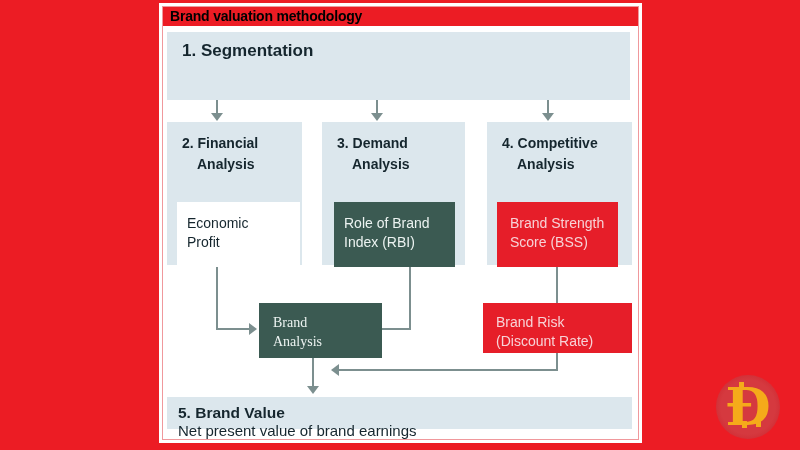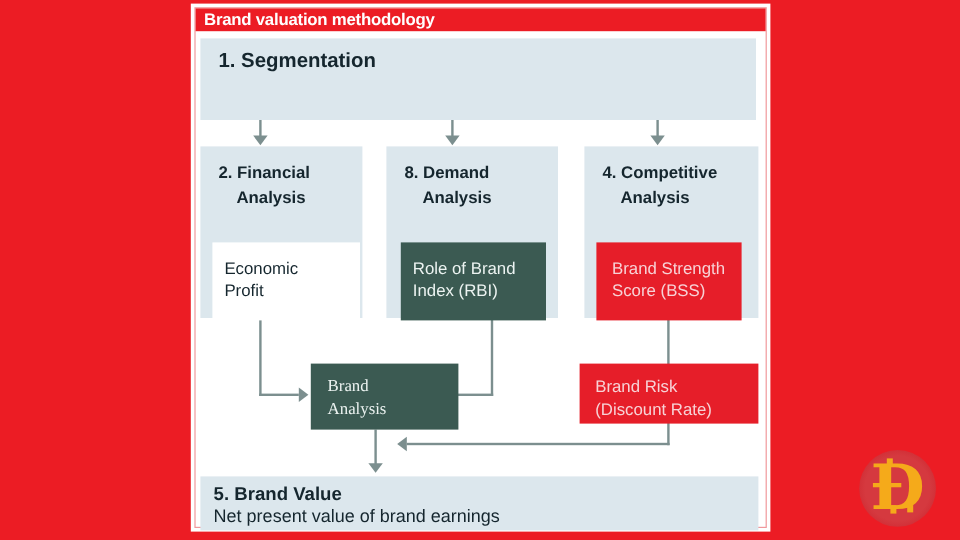--- a/index.html
+++ b/index.html
@@ -3,21 +3,21 @@
 <meta charset="utf-8">
 <style>
   html,body{margin:0;padding:0;}
   body{width:800px;height:450px;overflow:hidden;font-family:"Liberation Sans",sans-serif;}
   .stage{position:relative;width:800px;height:450px;background:#EC1C24;}
   .abs{position:absolute;box-sizing:border-box;}
 
   
   .panel{left:159px;top:3px;width:483px;height:440px;background:#FFFFFF;}
   .frame{left:162px;top:6px;width:477px;height:434px;border:1px solid #F0989C;background:transparent;}
-  .titlebar{left:163px;top:7px;width:475px;height:19px;background:#EC1C24;color:#ffffff;
+  .titlebar{left:163px;top:7px;width:475px;height:19px;background:#EC1C24;color:#000000;
             font-weight:bold;font-size:14px;line-height:19px;padding-left:7px;letter-spacing:-0.2px;}
 
   
   .bluebox{background:#DCE7ED;color:#15262E;}
   .seg{left:167px;top:32px;width:463px;height:68px;font-size:17px;font-weight:bold;padding:9px 0 0 15px;}
   .col{top:122px;height:143px;}
   .col1{left:167px;width:135px;}
   .col2{left:322px;width:143px;}
   .col3{left:487px;width:145px;}
   .heading{font-weight:bold;font-size:14px;line-height:21px;padding:11px 8px 0 15px;}
@@ -28,21 +28,21 @@
   .inner-white{background:#FFFFFF;color:#15262E;}
   .inner-teal{background:#3B5A52;color:#ECF3F1;}
   .inner-red{background:#E61E29;color:#F7D2D6;}
   .ic1{left:177px;width:123px;}
   .ic2{left:334px;width:121px;}
   .ic3{left:497px;width:121px;padding-left:13px;}
 
   .earnings{left:259px;top:303px;width:123px;height:55px;padding:10px 6px 0 14px;font-family:Liberation Serif, serif;}
   .risk{left:483px;top:303px;width:149px;height:50px;padding:10px 6px 0 13px;}
 
-  .value{left:167px;top:397px;width:465px;height:45px;padding:6px 0 0 11px;}
+  .value{left:167px;top:397px;width:465px;height:32px;padding:6px 0 0 11px;}
   .value .t{font-weight:bold;font-size:15.5px;line-height:19px;}
   .value .s{font-size:15px;line-height:17px;}
 
   
   .stem{background:#7C8F8F;}
   .head-down{width:0;height:0;border-left:6px solid transparent;border-right:6px solid transparent;border-top:8px solid #7C8F8F;}
   .head-right{width:0;height:0;border-top:6px solid transparent;border-bottom:6px solid transparent;border-left:8px solid #7C8F8F;}
   .head-left{width:0;height:0;border-top:6px solid transparent;border-bottom:6px solid transparent;border-right:8px solid #7C8F8F;}
 
   
@@ -95,21 +95,21 @@
       <div class="l2">Analysis</div>
     </div>
   </div>
   <div class="abs inner inner-white ic1">
     <div>Economic</div>
     <div>Profit</div>
   </div>
 
   <div class="abs bluebox col col2">
     <div class="heading">
-      <div>8. Demand</div>
+      <div>3. Demand</div>
       <div class="l2">Analysis</div>
     </div>
   </div>
   <div class="abs inner inner-teal ic2">
     <div>Role of Brand</div>
     <div>Index (RBI)</div>
   </div>
 
   <div class="abs bluebox col col3">
     <div class="heading">

